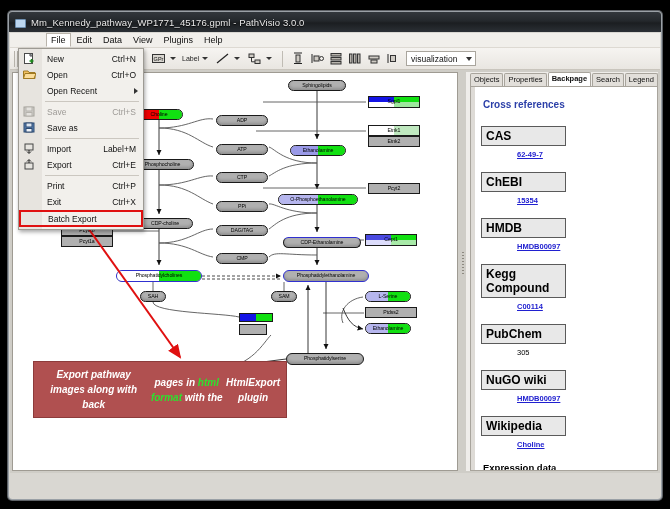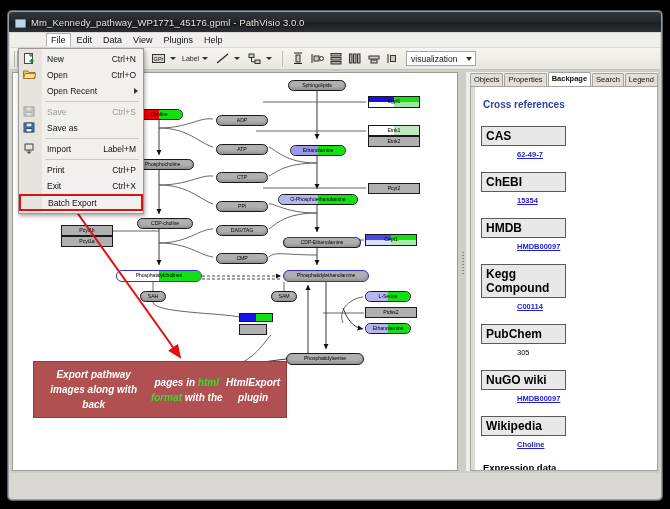--- a/index.html
+++ b/index.html
@@ -657,20 +657,30 @@
         <span class="dd-ico">
           <svg width="12" height="11">
               <rect x="2" y="1" width="8" height="6" fill="#e6e4df" stroke="#444"></rect>
               <path d="M6 7 L6 10 M4 8.5 L6 10.5 L8 8.5" stroke="#222" fill="none"></path>
             </svg>
         </span>
         <span>Import</span>
         <span class="accel">Label+M</span>
       </div>
 
+      <div class="dd-item">
+        <span class="dd-ico">
+          <svg width="12" height="11">
+              <rect x="2" y="4" width="8" height="6" fill="#e6e4df" stroke="#444"></rect>
+              <path d="M6 4 L6 1 M4 2.5 L6 0.5 L8 2.5" stroke="#222" fill="none"></path>
+            </svg>
+        </span>
+        <span>Export</span>
+        <span class="accel">Ctrl+E</span>
+      </div>
 
       <div class="dd-sep"></div>
 
       <div class="dd-item">
         <span>Print</span>
         <span class="accel">Ctrl+P</span>
       </div>
 
       <div class="dd-item">
         <span>Exit</span>

